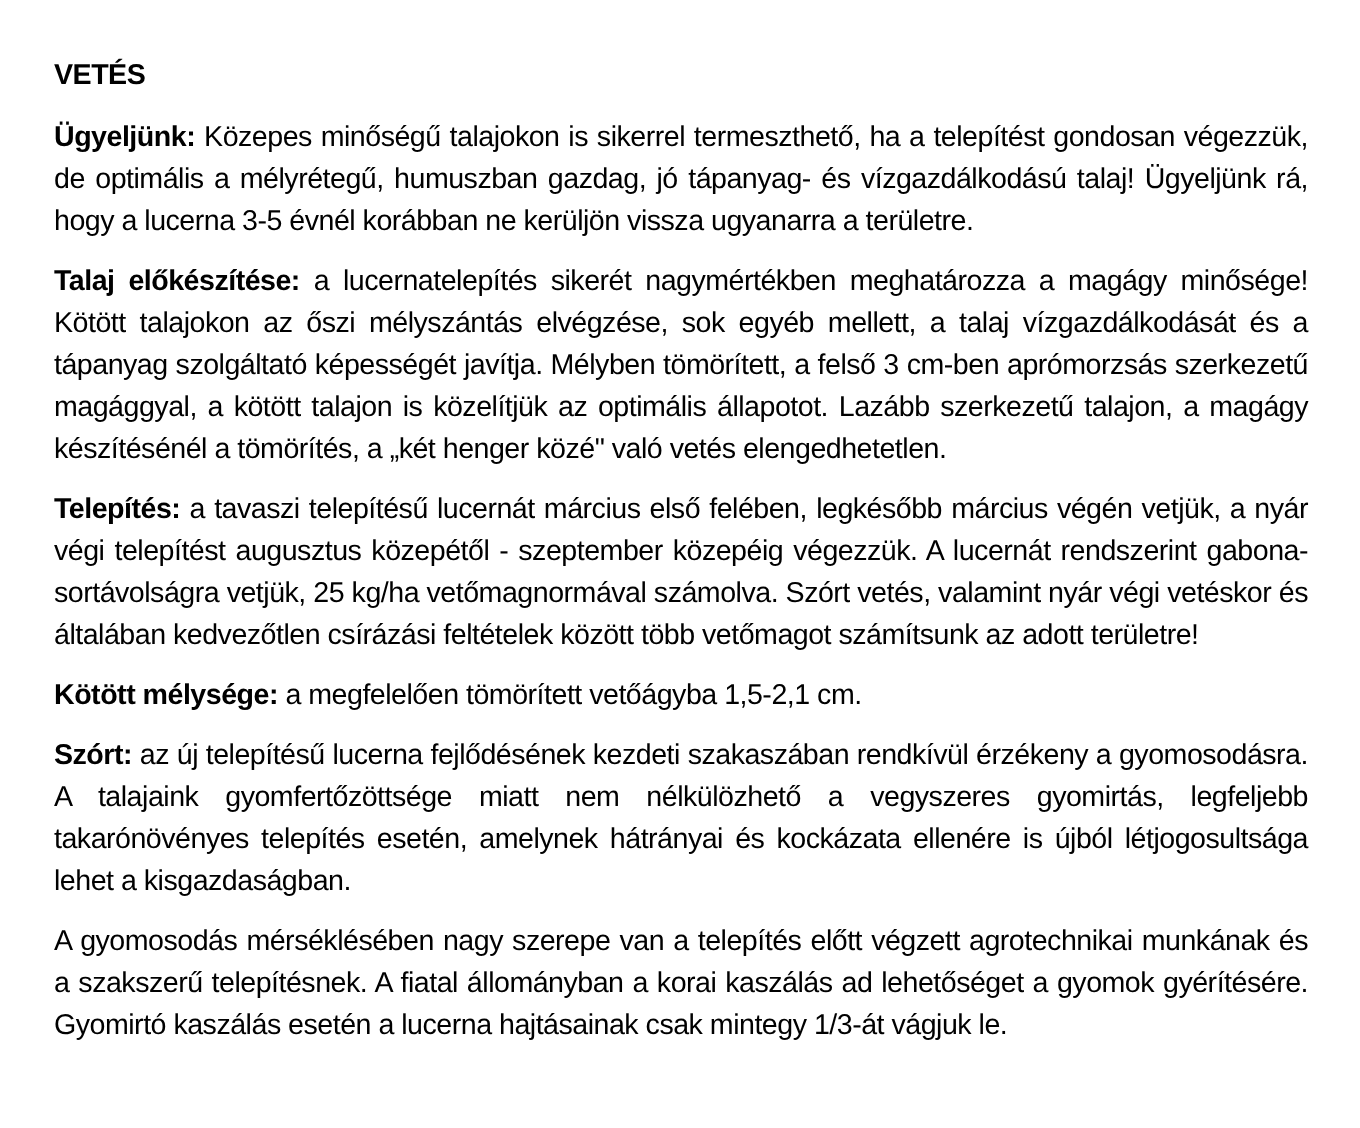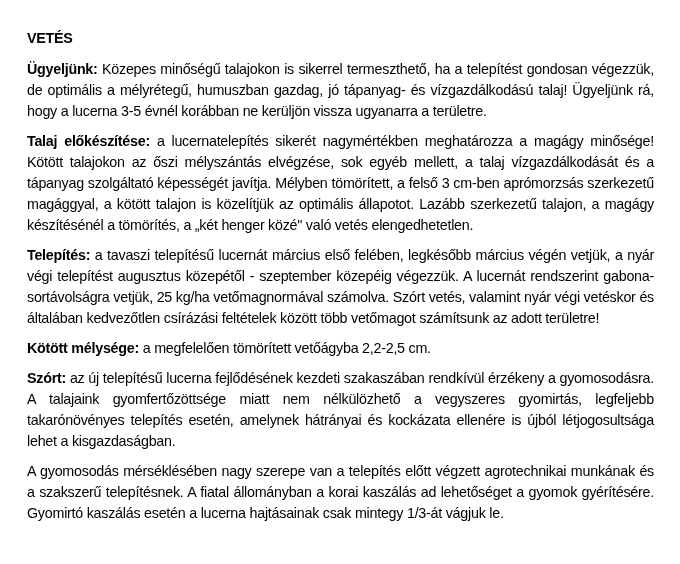--- a/index.html
+++ b/index.html
@@ -37,19 +37,19 @@
 
 
   <div class="doc-heading">VETÉS</div>
 
   <p class="para"><strong class="label">Ügyeljünk:</strong> <span>Közepes minőségű talajokon is sikerrel termeszthető, ha a telepítést gondosan végezzük, de optimális a mélyrétegű, humuszban gazdag, jó tápanyag- és vízgazdálkodású talaj! Ügyeljünk rá, hogy a lucerna 3-5 évnél korábban ne kerüljön vissza ugyanarra a területre.</span></p>
 
   <p class="para"><strong class="label">Talaj előkészítése:</strong> <span>a lucernatelepítés sikerét nagymértékben meghatározza a magágy minősége! Kötött talajokon az őszi mélyszántás elvégzése, sok egyéb mellett, a talaj vízgazdálkodását és a tápanyag szolgáltató képességét javítja. Mélyben tömörített, a felső 3 cm-ben aprómorzsás szerkezetű magággyal, a kötött talajon is közelítjük az optimális állapotot. Lazább szerkezetű talajon, a magágy készítésénél a tömörítés, a „két henger közé" való vetés elengedhetetlen.</span></p>
 
   <p class="para"><strong class="label">Telepítés:</strong> <span>a tavaszi telepítésű lucernát március első felében, legkésőbb március végén vetjük, a nyár végi telepítést augusztus közepétől - szeptember közepéig végezzük. A lucernát rendszerint gabona-sortávolságra vetjük, 25 kg/ha vetőmagnormával számolva. Szórt vetés, valamint nyár végi vetéskor és általában kedvezőtlen csírázási feltételek között több vetőmagot számítsunk az adott területre!</span></p>
 
-  <p class="para"><strong class="label">Kötött mélysége:</strong> <span>a megfelelően tömörített vetőágyba 2,2-2,5 cm.</span></p>
+  <p class="para"><strong class="label">Kötött mélysége:</strong> <span>a megfelelően tömörített vetőágyba 1,5-2,1 cm.</span></p>
 
   <p class="para"><strong class="label">Szórt:</strong> <span>az új telepítésű lucerna fejlődésének kezdeti szakaszában rendkívül érzékeny a gyomosodásra. A talajaink gyomfertőzöttsége miatt nem nélkülözhető a vegyszeres gyomirtás, legfeljebb takarónövényes telepítés esetén, amelynek hátrányai és kockázata ellenére is újból létjogosultsága lehet a kisgazdaságban.</span></p>
 
   <p class="para"><strong class="label"></strong> <span>A gyomosodás mérséklésében nagy szerepe van a telepítés előtt végzett agrotechnikai munkának és a szakszerű telepítésnek. A fiatal állományban a korai kaszálás ad lehetőséget a gyomok gyérítésére. Gyomirtó kaszálás esetén a lucerna hajtásainak csak mintegy 1/3-át vágjuk le.</span></p>
 
 </div>
 
 </body></html>

